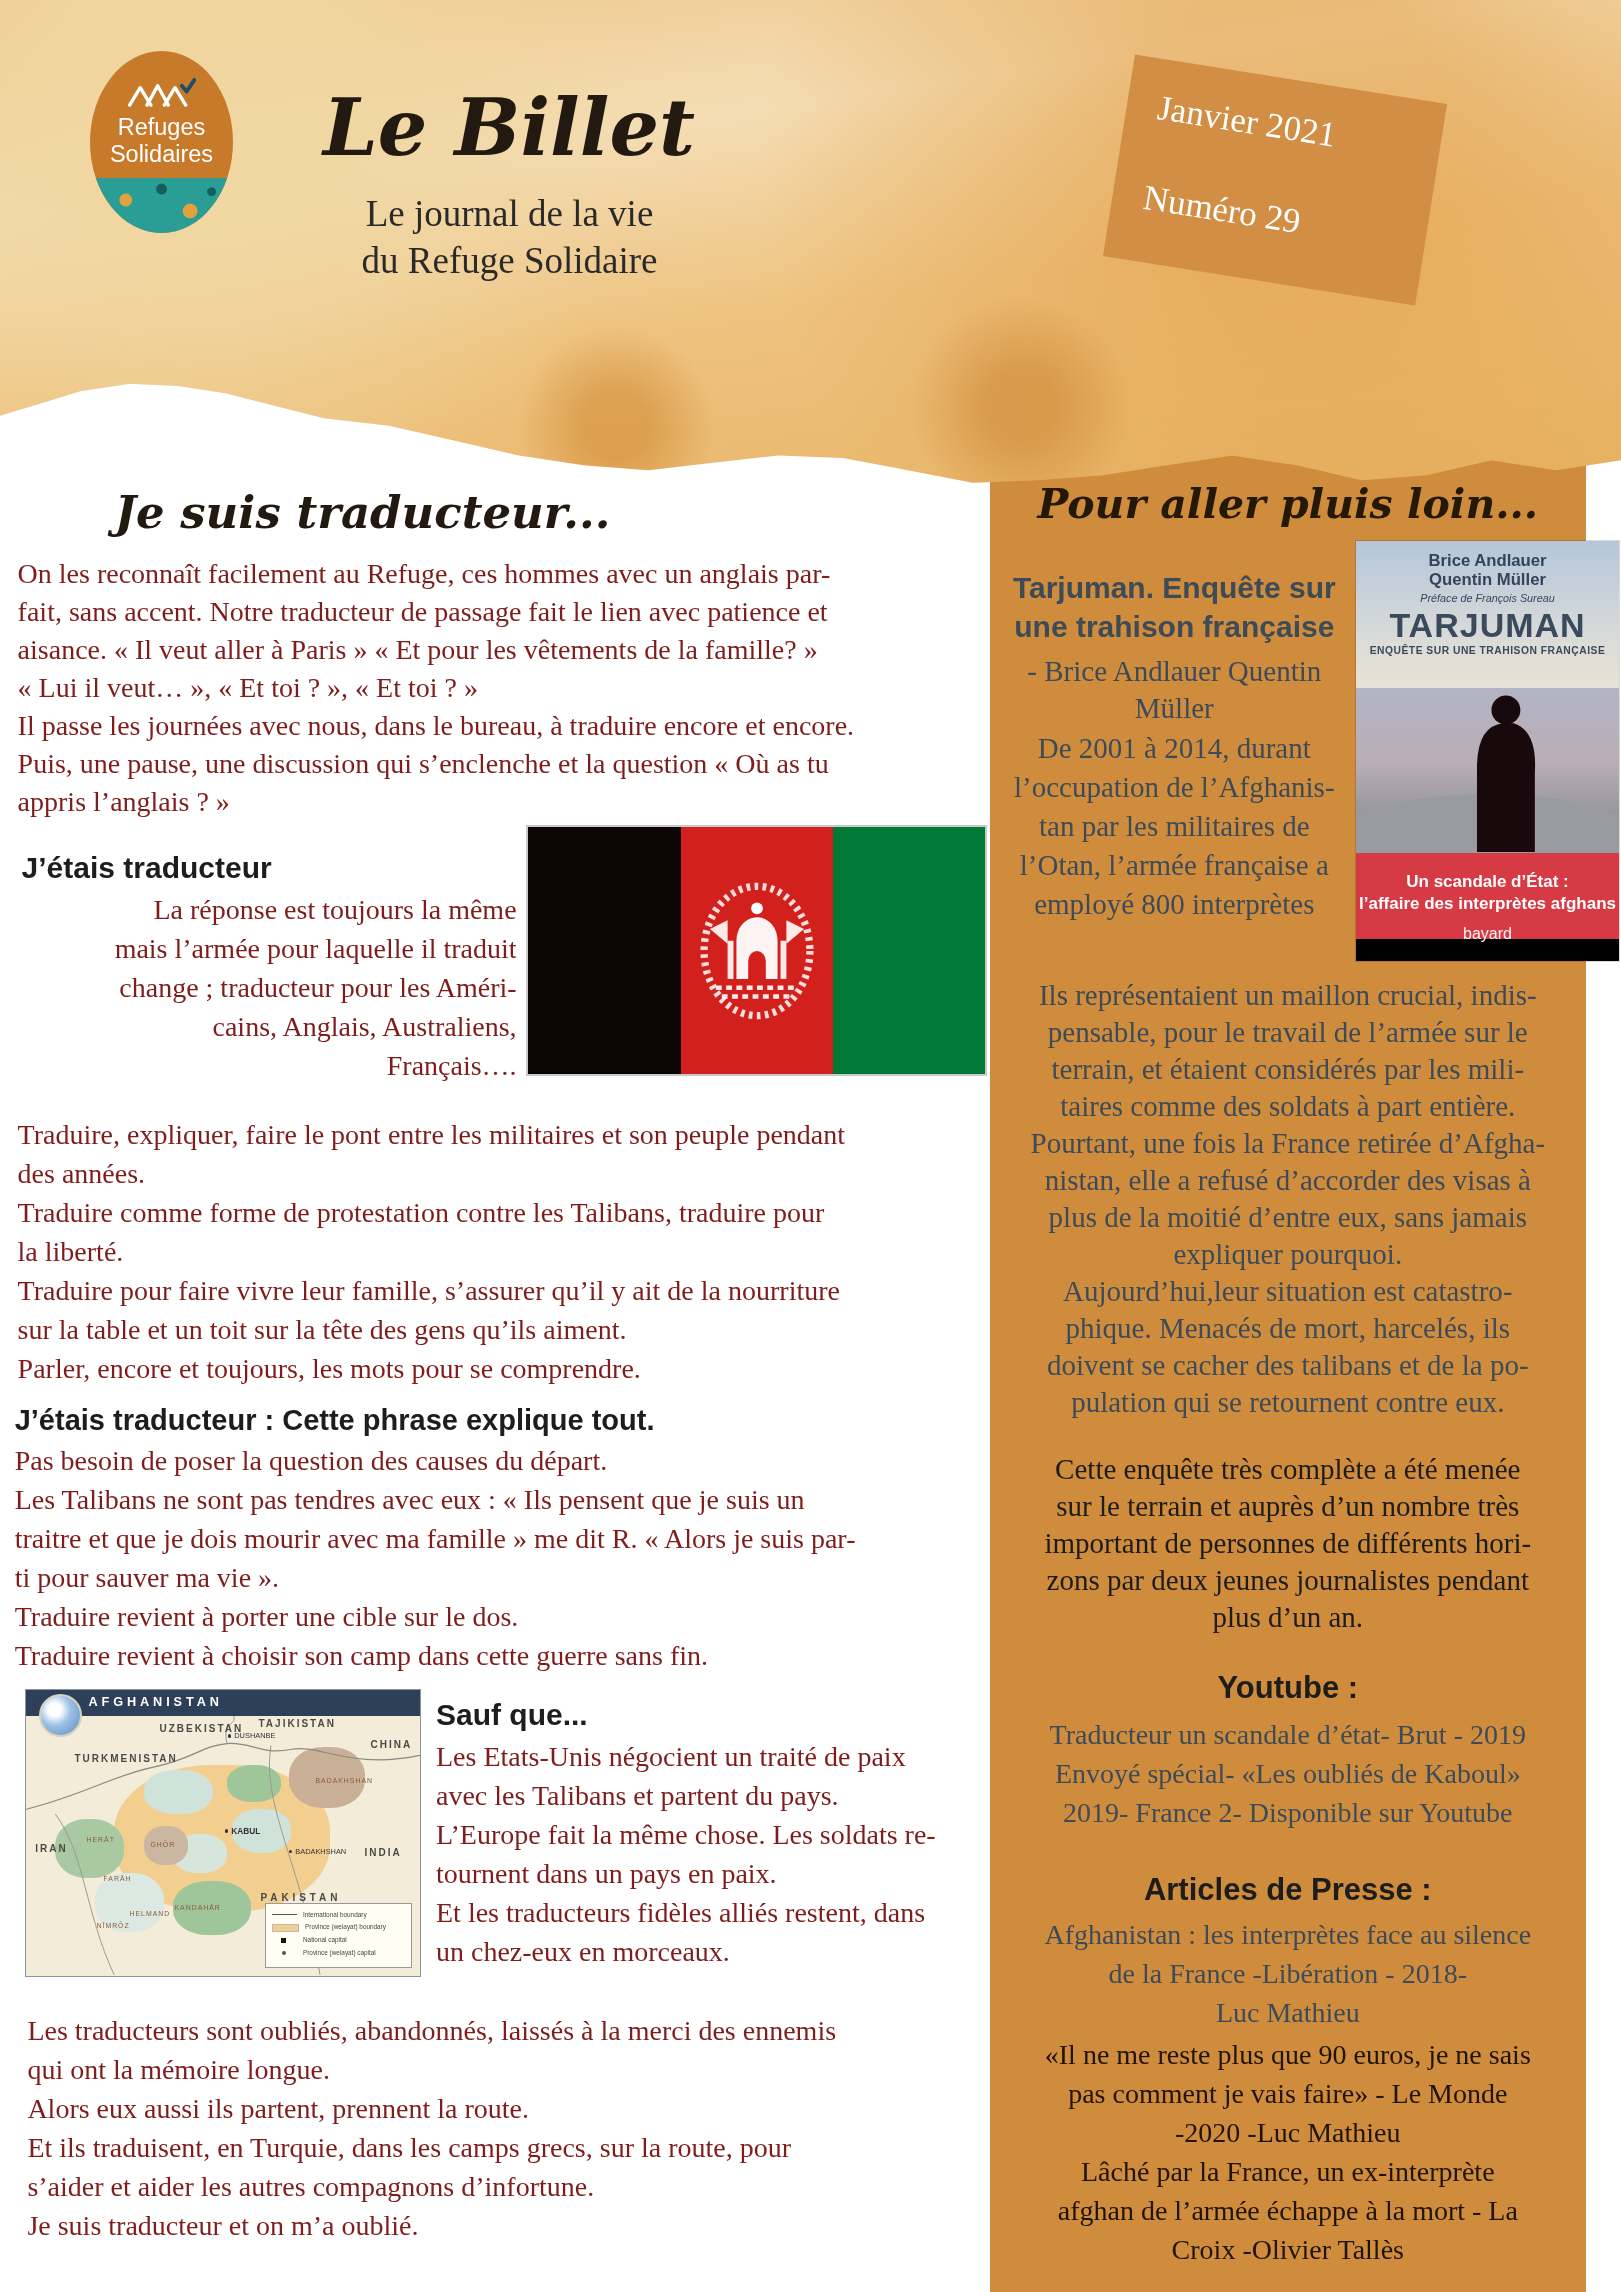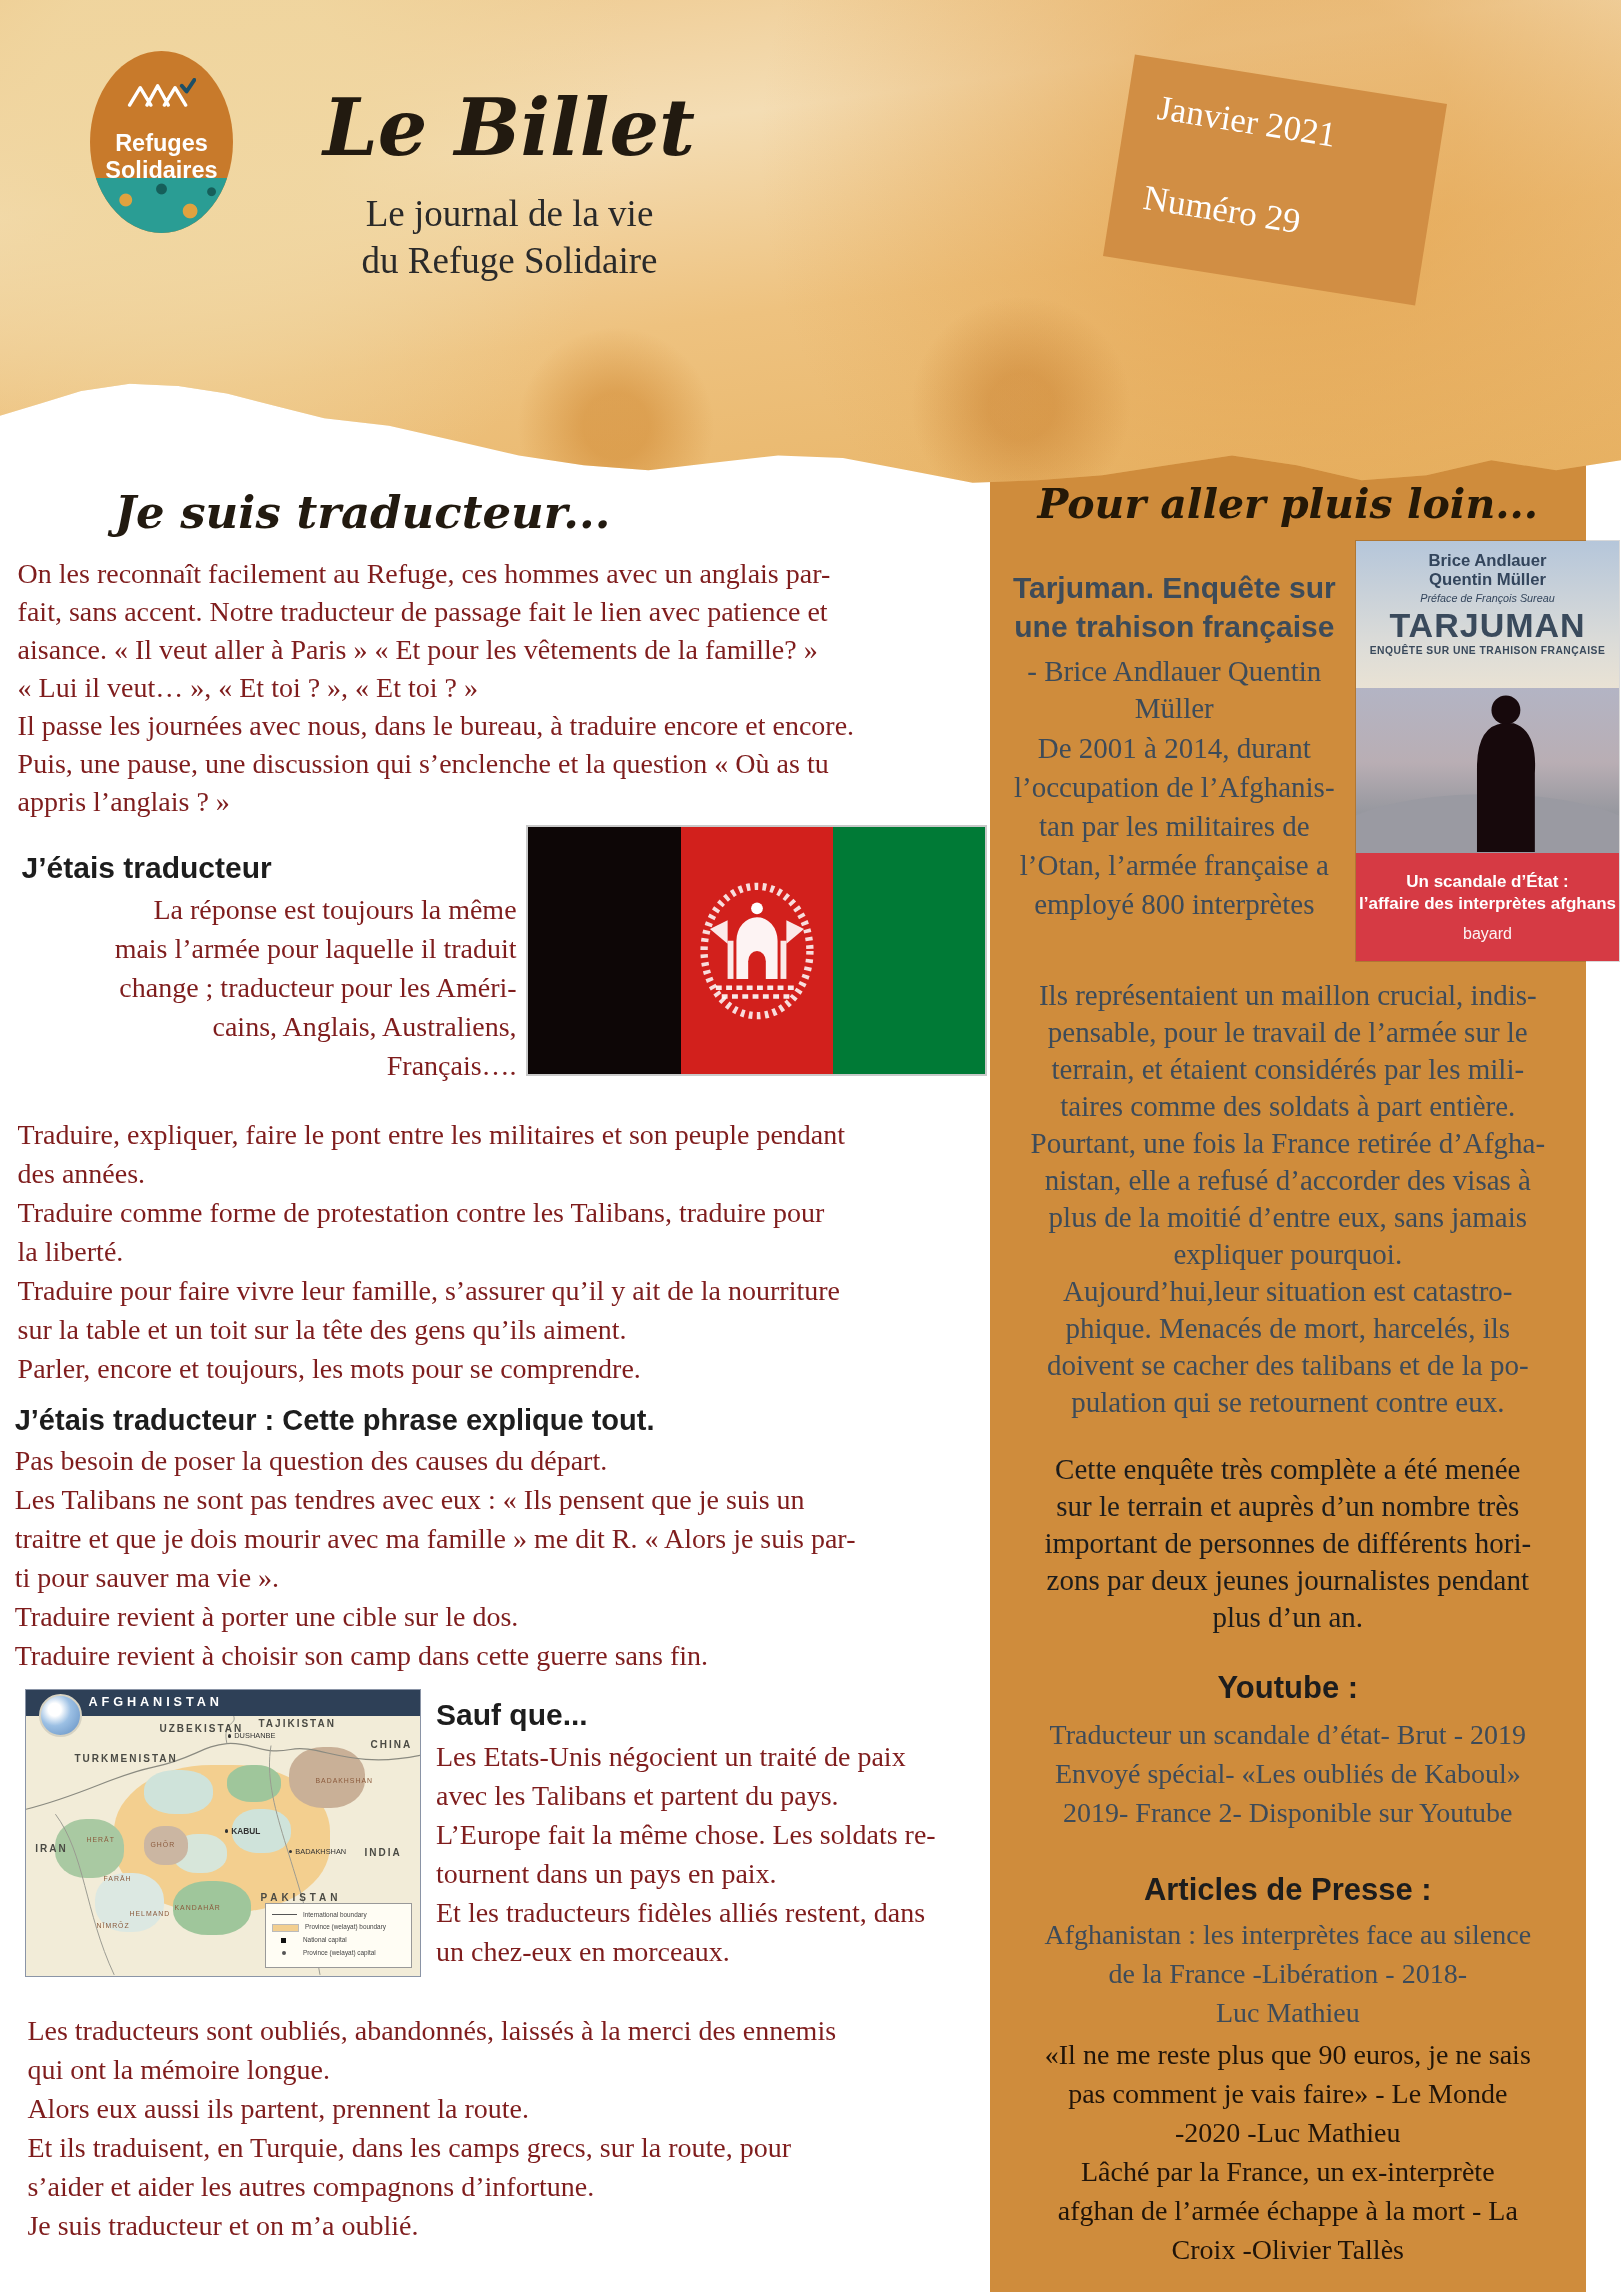--- a/index.html
+++ b/index.html
@@ -21,22 +21,22 @@
       8% 77.5%,5% 79%,2.5% 81.5%,0% 84%);}
   #logo{left:90px;top:51px;width:143px;height:182px;border-radius:50%;overflow:hidden;
         background:#c87a2b;z-index:4;}
   #logo .teal{position:absolute;left:0;bottom:0;width:100%;height:30%;
         background:
           radial-gradient(circle at 25% 40%, #e0a23f 0 5.9px, transparent 6.9px),
           radial-gradient(circle at 70% 60%, #e0a23f 0 6.9px, transparent 7.8px),
           radial-gradient(circle at 50% 20%, #155f5a 0 4.9px, transparent 5.9px),
           radial-gradient(circle at 85% 25%, #155f5a 0 3.9px, transparent 4.9px),
           #2a9d94;}
-  #logo .ltxt{position:absolute;left:0;top:79px;width:100%;text-align:center;
-        font-family:"Liberation Sans",sans-serif;font-weight:bold;font-size:23.5px;
+  #logo .ltxt{position:absolute;left:0;top:63px;width:100%;text-align:center;
+        font-family:"Liberation Sans",sans-serif;font-weight:normal;font-size:23.5px;
         line-height:27.4px;color:#ffffff;}
   #logo svg{position:absolute;left:37px;top:27.4px;}
   .script{font-family:"DejaVu Serif",serif;font-style:italic;font-weight:bold;color:#221a10;}
   #main-title{left:274px;top:82px;width:470px;text-align:center;font-size:78px;z-index:4;}
   #subtitle{left:284px;top:190px;width:451px;text-align:center;font-size:37px;line-height:47px;
         color:#2a2a2a;z-index:4;}
   #datebox{left:1117px;top:78px;width:316px;height:204px;background:#d18e44;z-index:4;
         transform:rotate(9deg);color:#ffffff;font-size:35px;}
   #datebox .d1{position:absolute;left:31px;top:29px;}
   #datebox .d2{position:absolute;left:31px;top:120px;}
@@ -83,21 +83,21 @@
         box-shadow:0 0 0 1px rgba(0,0,0,.15);background:#000000;}
   #bc-sky{position:absolute;left:0;top:0;width:100%;height:147px;
         background:linear-gradient(180deg,#b5c6da 0%,#dcdcd8 70%,#e9e2d4 100%);
         text-align:center;font-family:"Liberation Sans",sans-serif;color:#33455c;}
   #bc-sky .a{font-weight:bold;font-size:16.7px;line-height:19.6px;padding-top:9.8px;}
   #bc-sky .pf{font-style:italic;font-size:10.8px;margin-top:2px;}
   #bc-sky .t{font-weight:bold;font-size:34px;letter-spacing:1px;margin-top:2px;color:#3a4a5c;}
   #bc-sky .st{font-weight:bold;font-size:10.3px;letter-spacing:0.5px;color:#3a4a5c;}
   #bc-photo{position:absolute;left:0;top:147px;width:100%;height:165px;
         background:linear-gradient(180deg,#b3b4c4 0%,#b9aeb4 45%,#97989f 75%,#8f9197 100%);}
-  #bc-band{position:absolute;left:0;top:312px;width:100%;height:108px;background:#d63a44;
+  #bc-band{position:absolute;left:0;top:312px;width:100%;height:86px;background:#d63a44;
         text-align:center;font-family:"Liberation Sans",sans-serif;color:#ffffff;}
   #bc-band .b{font-weight:bold;font-size:17px;line-height:22.5px;padding-top:17.6px;white-space:pre-line;}
   #bc-band .pub{font-size:16px;margin-top:9.8px;opacity:.95;}
 </style>
 </head>
 <body>
 
 <div id="page">
 
   <div id="sidebar" class="abs">

